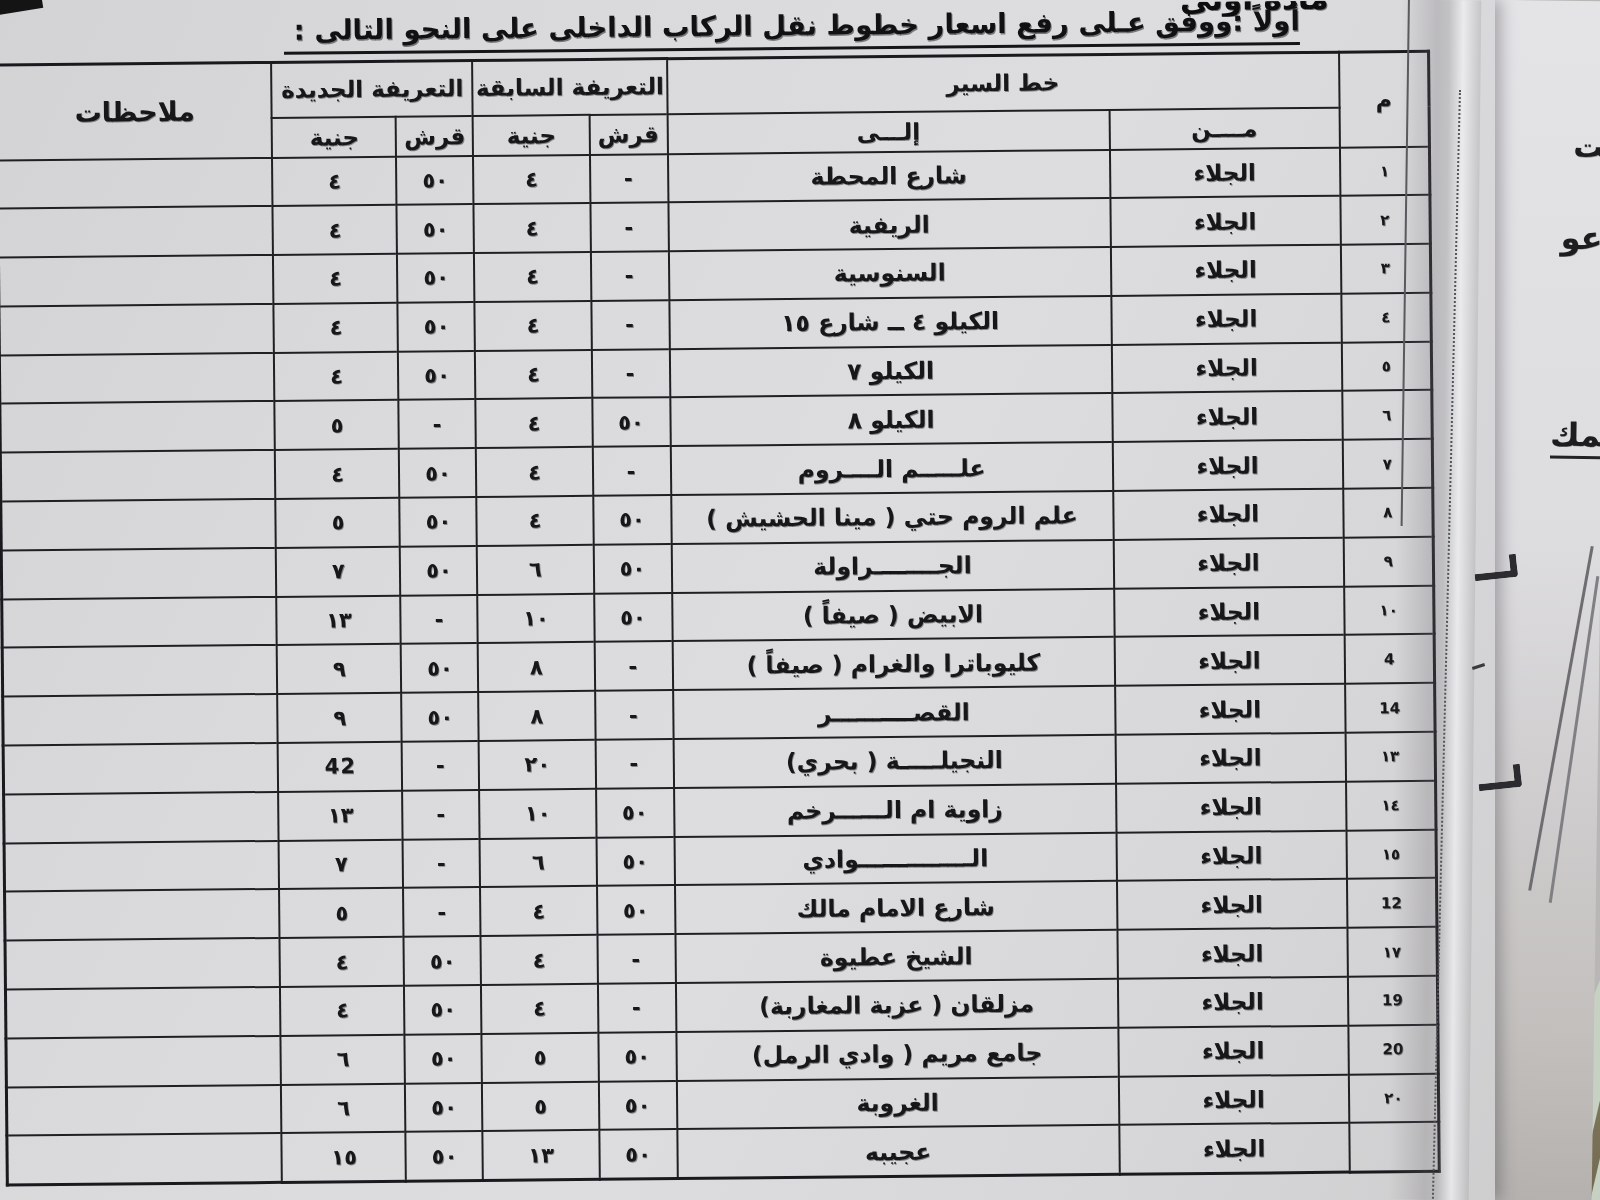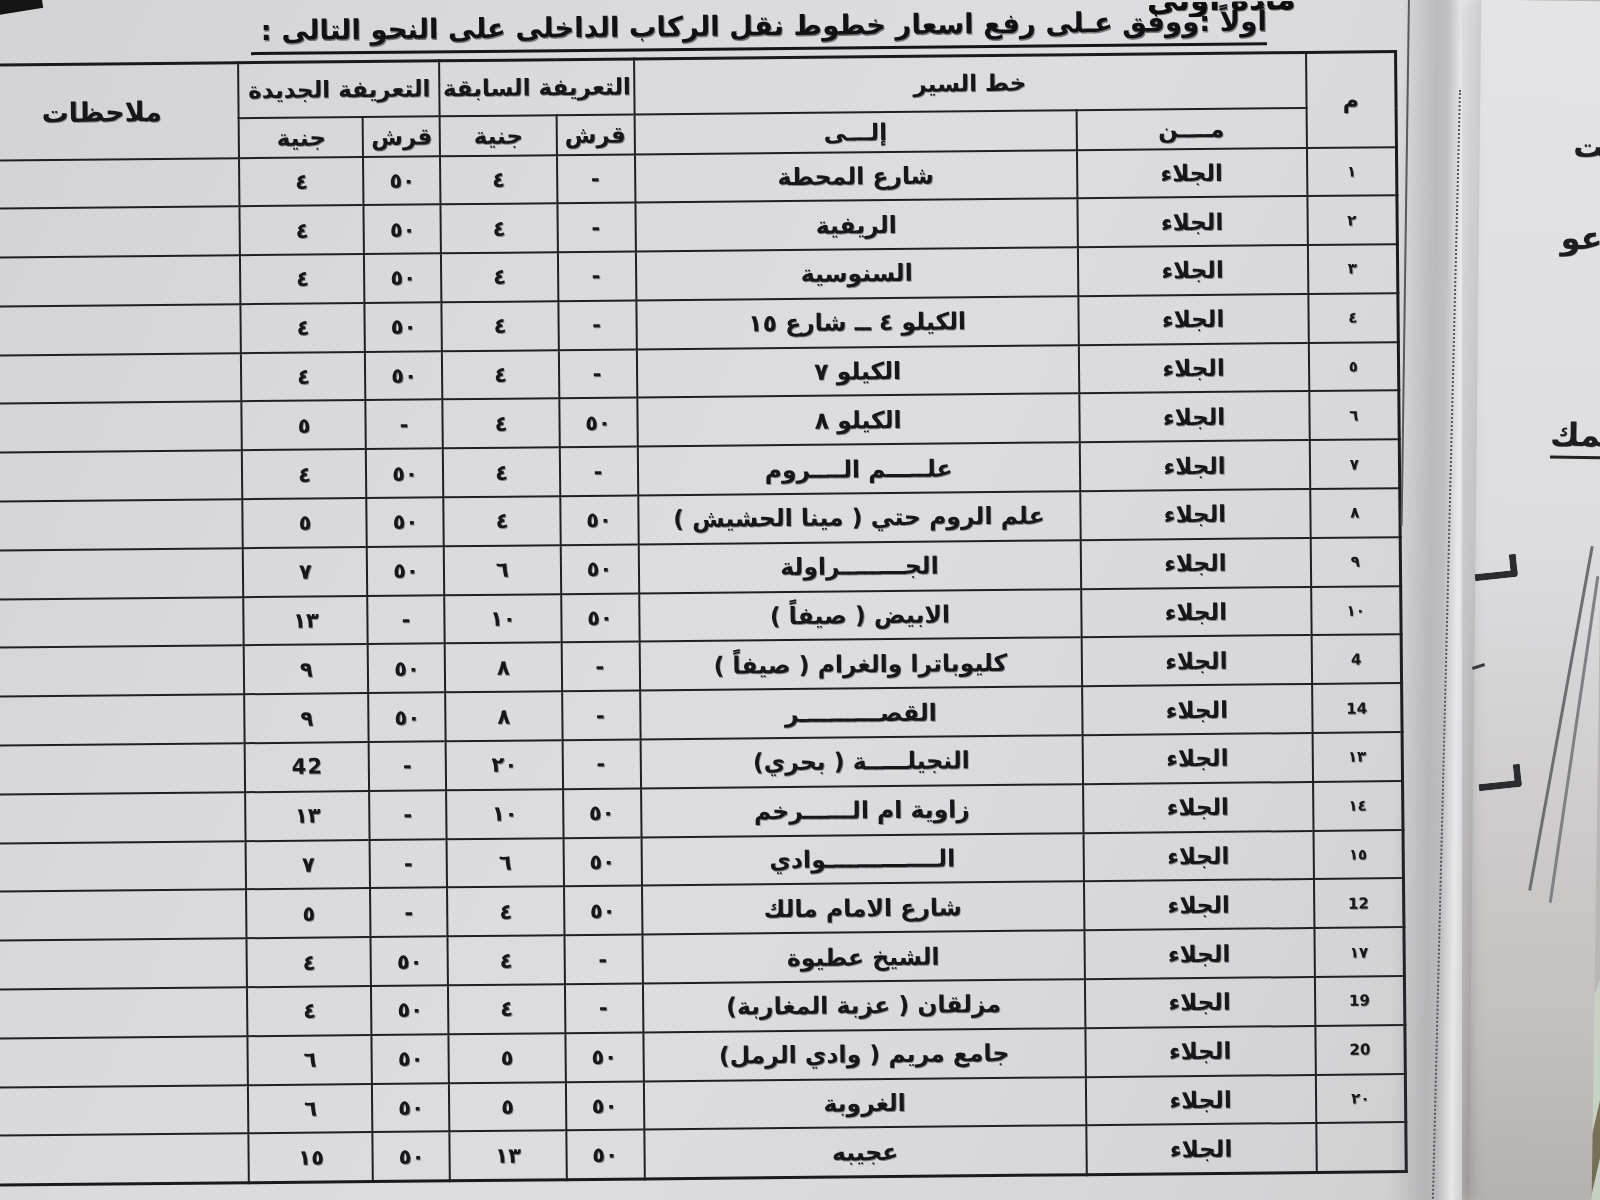--- a/index.html
+++ b/index.html
@@ -69,20 +69,21 @@
   .hook-1{left:1474px;top:556px;}
   .hook-2{left:1478px;top:766px;}
   .tick{position:absolute;width:13px;height:3px;background:#3a3a3e;transform:rotate(-18deg);}
   .tick-1{left:1472px;top:665px;}
 
   
   .main-paper{
     position:absolute;top:0;left:0;width:1462px;height:1200px;
     background:linear-gradient(115deg,#d3d2d5 0%,#dad9dc 30%,#dddcdf 55%,#d7d6d9 80%,#cfcecf 100%);
     box-shadow:6px 0 14px rgba(60,58,62,.35);
+    padding-left:33px;
   }
   .corner-wedge{
     position:absolute;left:-10px;top:-8px;width:52px;height:20px;
     background:#141414;transform:rotate(-9deg);
   }
 
   .content{
     position:absolute;inset:0;
     transform:rotate(-0.55deg);transform-origin:1410px 48px;
     color:#17171a;

